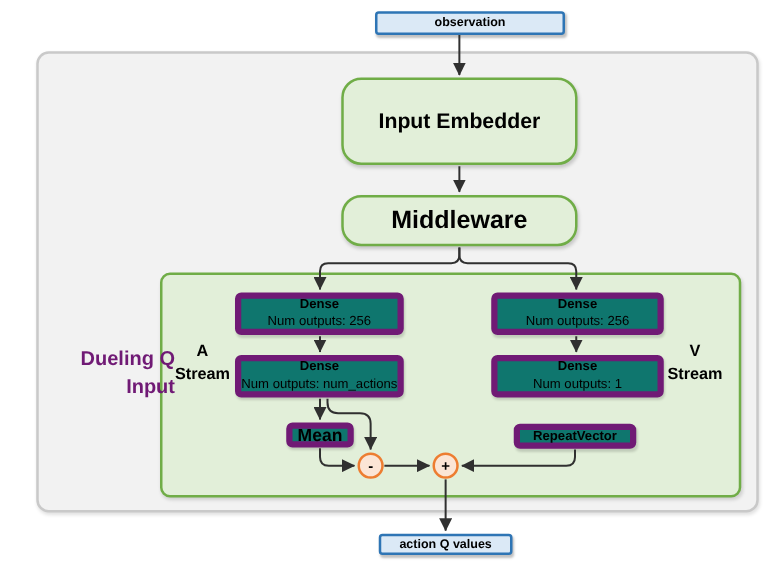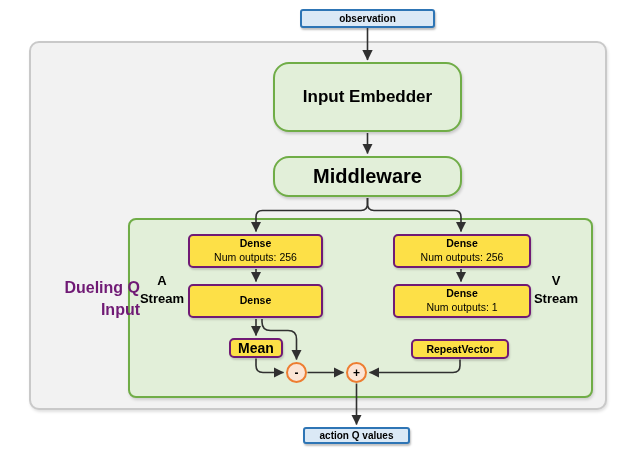--- a/index.html
+++ b/index.html
@@ -14,21 +14,21 @@
     border:2px solid #2e75b5; background:#dbe9f6; border-radius:3px;
     font-weight:bold; font-size:10px; color:#000;
     box-shadow:1px 2px 2px rgba(0,0,0,0.25);
   }
   .green-box{
     border:2px solid #70ad47; background:#e2efd9; border-radius:16px;
     font-weight:bold; color:#000;
     box-shadow:1px 2px 3px rgba(0,0,0,0.18);
   }
   .orange-box{
-    border:2px solid #701a75; background:#fde047; border-radius:5px;
+    border:5px solid #701a75; background:#0f766e; border-radius:5px;
     color:#000; box-shadow:1px 2px 2px rgba(0,0,0,0.15);
   }
   .op-circle{
     border:2.5px solid #ed7d31; background:#fbe5d6; border-radius:50%;
     font-weight:bold; font-size:12px; color:#000; line-height:1;
   }
   .container-gray{
     border:2px solid #c9c9c9; background:#f2f2f2; border-radius:10px;
     box-shadow:1px 2px 3px rgba(0,0,0,0.12);
   }
@@ -40,21 +40,21 @@
   .dense-sub{font-weight:normal; font-size:10.5px; line-height:1.3;}
   .big-label{font-weight:bold; font-size:16px; line-height:1.35; text-align:right; color:#701a75;}
   .stream-label{font-weight:bold; font-size:13px; line-height:1.35; text-align:center; color:#000;}
   svg.wires{position:absolute; left:0; top:0; pointer-events:none;}
 </style>
 </head>
 <body>
 
 <div id="stage">
 
-  <div class="abs ctr io-box" style="left:300px; top:9px; width:135px; height:19px;">
+  <div class="abs ctr io-box" style="left:300px; top:9px; width:152px; height:19px;">
     <span>observation</span>
   </div>
 
   <div class="abs container-gray" style="left:29px; top:41px; width:578px; height:369px;"></div>
 
   <div class="abs ctr green-box" style="left:273px; top:62px; width:189px; height:70px; font-size:17px;">
     <span>Input Embedder</span>
   </div>
 
   <div class="abs ctr green-box" style="left:273px; top:156px; width:189px; height:41px; font-size:20px;">
@@ -81,20 +81,21 @@
   <div class="abs ctr orange-box" style="left:188px; top:234px; width:135px; height:34px;">
     <div>
       <div class="dense-title">Dense</div>
       <div class="dense-sub">Num outputs: 256</div>
     </div>
   </div>
 
   <div class="abs ctr orange-box" style="left:188px; top:284px; width:135px; height:34px;">
     <div>
       <div class="dense-title">Dense</div>
+      <div class="dense-sub">Num outputs: num_actions</div>
     </div>
   </div>
 
   <div class="abs ctr orange-box" style="left:393px; top:234px; width:138px; height:34px;">
     <div>
       <div class="dense-title">Dense</div>
       <div class="dense-sub">Num outputs: 256</div>
     </div>
   </div>
 

